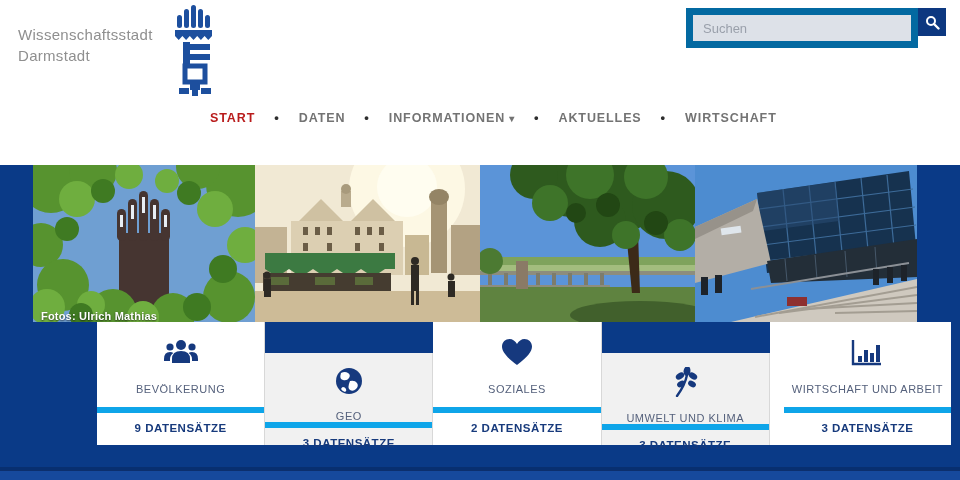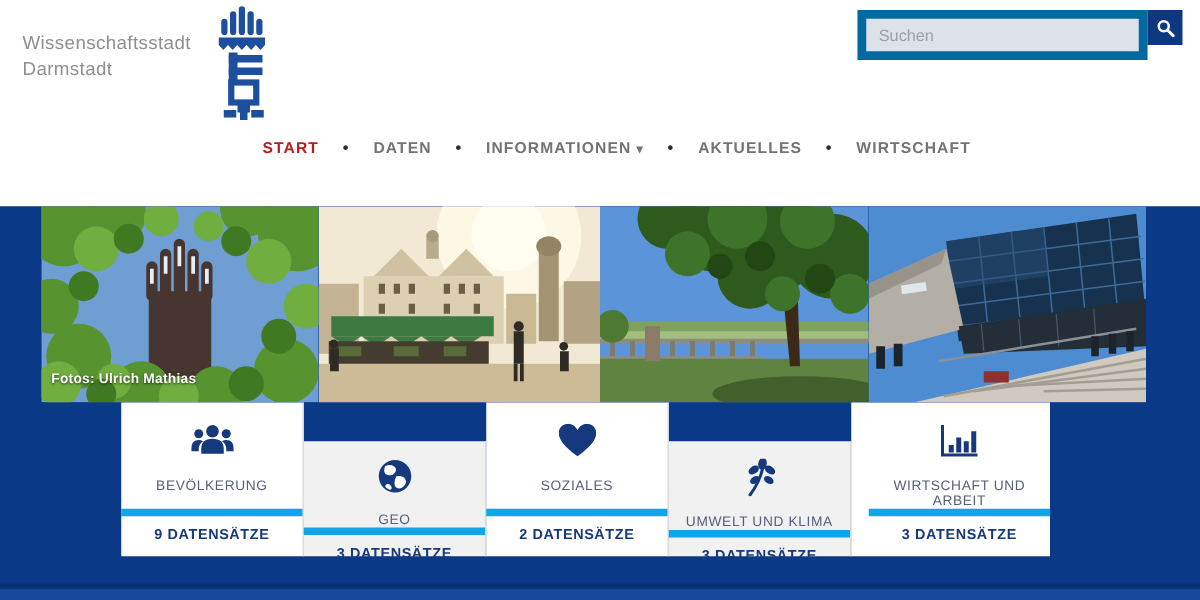--- a/index.html
+++ b/index.html
@@ -27,25 +27,25 @@
   .nav .caret{font-size:10px;position:relative;top:1px;}
 
   
   .blue-bg{position:absolute;left:0;top:165px;width:960px;height:315px;background:#0a3a87;}
   .bottom-band{position:absolute;left:0;bottom:0;width:960px;height:9px;background:#16499c;
        border-top:1px solid #0c2f6d;box-shadow:0 -3px 0 #082f70;}
 
   .photos{position:absolute;left:33px;top:165px;width:884px;height:157px;display:flex;}
   .photo{position:relative;height:157px;overflow:hidden;}
   .photo svg{display:block;width:100%;height:100%;}
-  .caption{position:absolute;left:8px;bottom:13px;color:#ffffff;font-size:11px;font-weight:700;
+  .caption{position:absolute;left:8px;bottom:0;color:#ffffff;font-size:11px;font-weight:700;
        text-shadow:0 1px 2px rgba(0,0,0,.7);letter-spacing:.2px;}
 
   
-  .cards{position:absolute;left:97px;top:322px;width:743px;height:123px;display:flex;}
+  .cards{position:absolute;left:97px;top:322px;width:854px;height:123px;display:flex;}
   .card{flex:1;display:flex;flex-direction:column;align-items:center;cursor:pointer;
        background:#ffffff;border-right:1px solid #d8d8d8;}
   .card:last-child{border-right:none;padding-left:14px;}
   .card.alt{background:#f1f1f1;margin-top:31px;}
   .card-icon{margin-top:14px;height:32px;display:flex;align-items:center;justify-content:center;}
   .card-label{margin-top:15px;font-size:11px;letter-spacing:.5px;color:#55617c;
        text-align:center;padding:0 4px;}
   .card-count{margin-top:auto;width:100%;box-sizing:border-box;text-align:center;
        border-top:6px solid #0ea5e9;padding:9px 0 11px;font-size:11.5px;font-weight:700;
        letter-spacing:.5px;color:#173a7c;}

